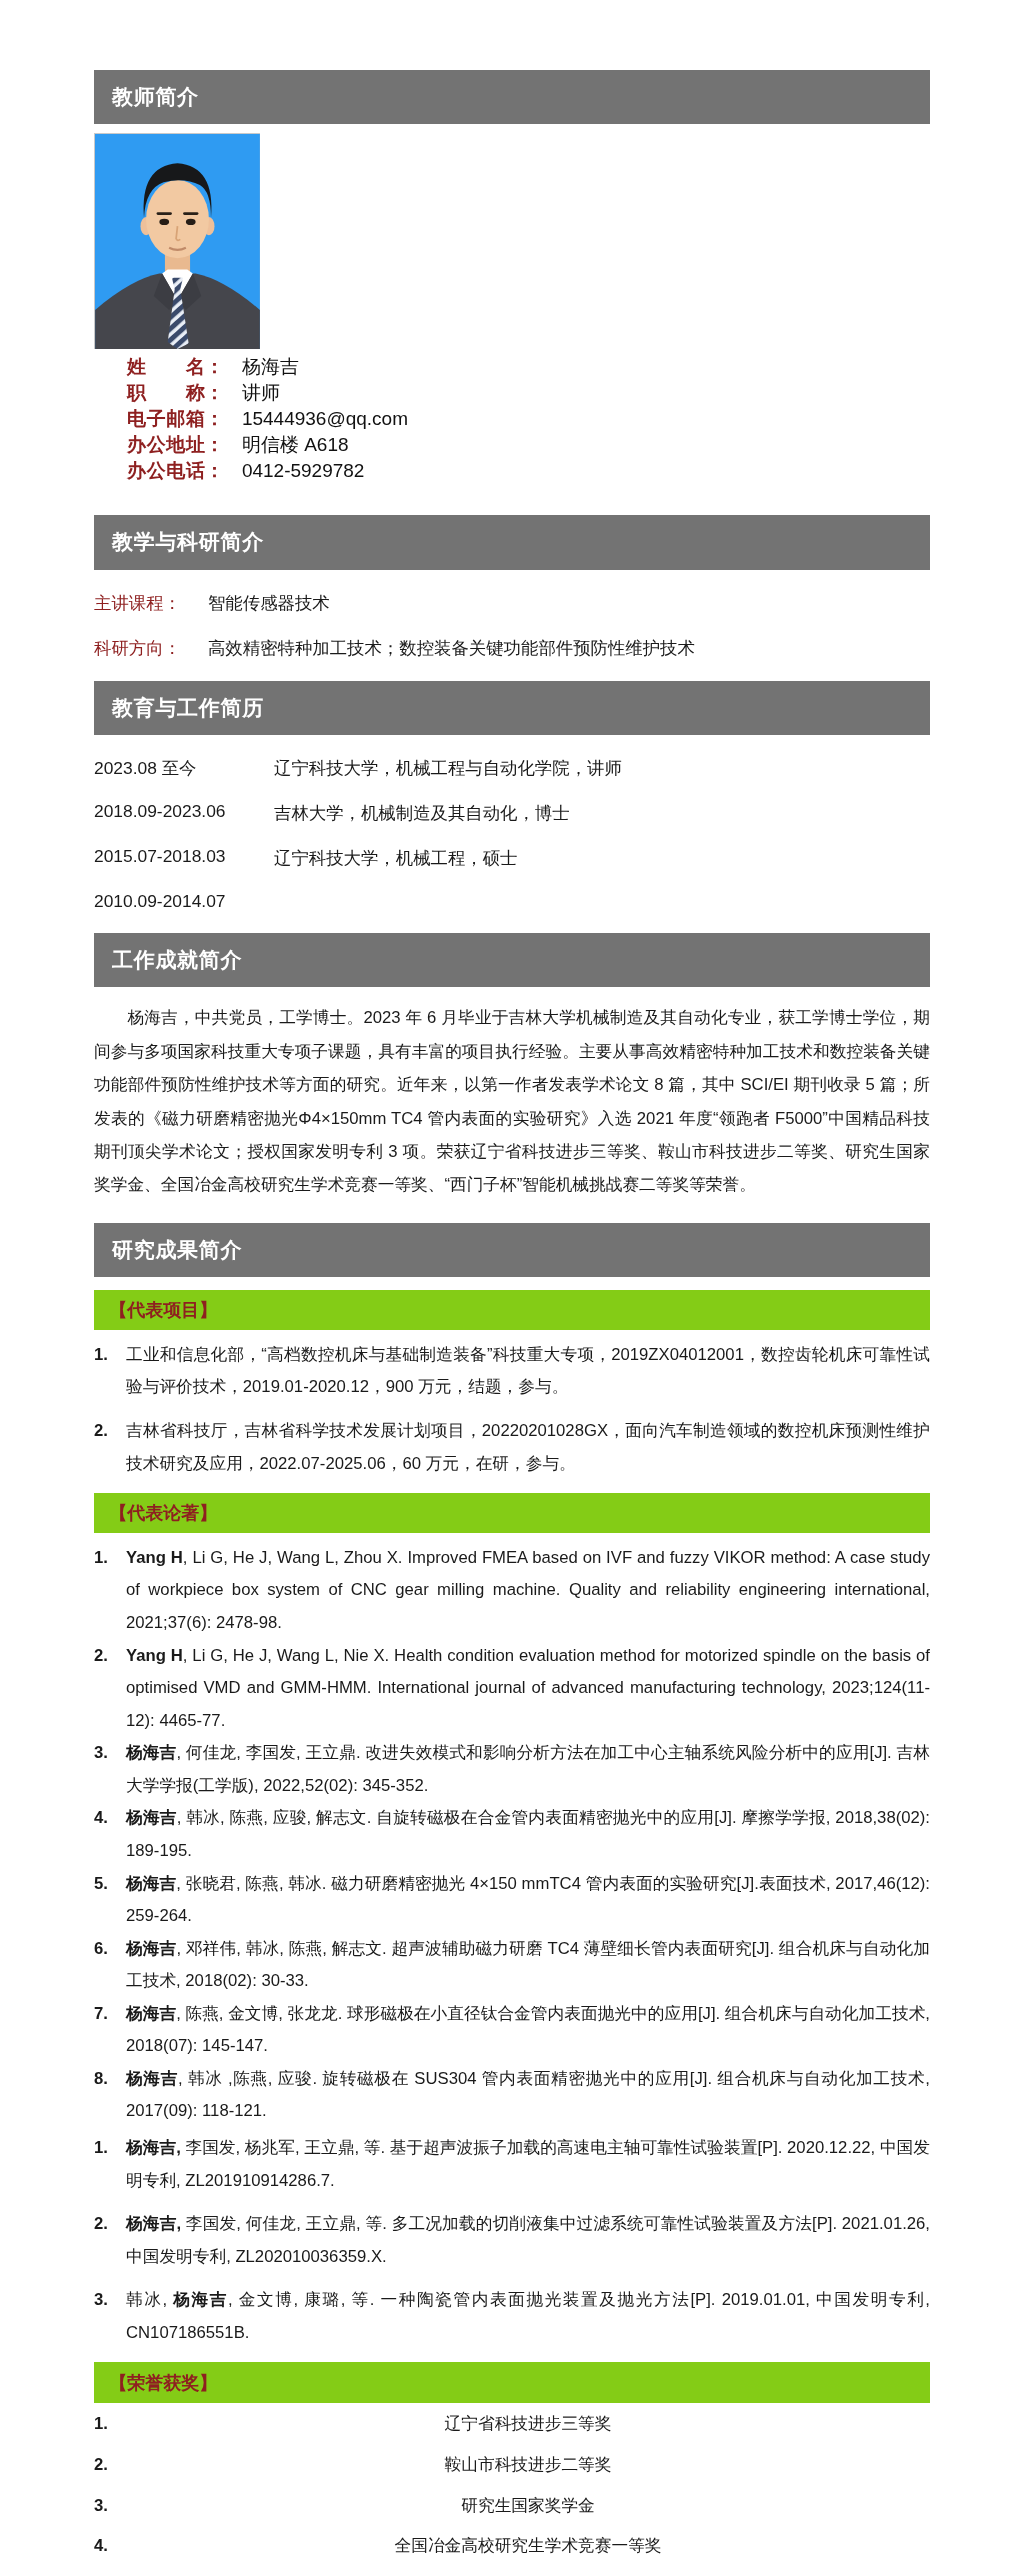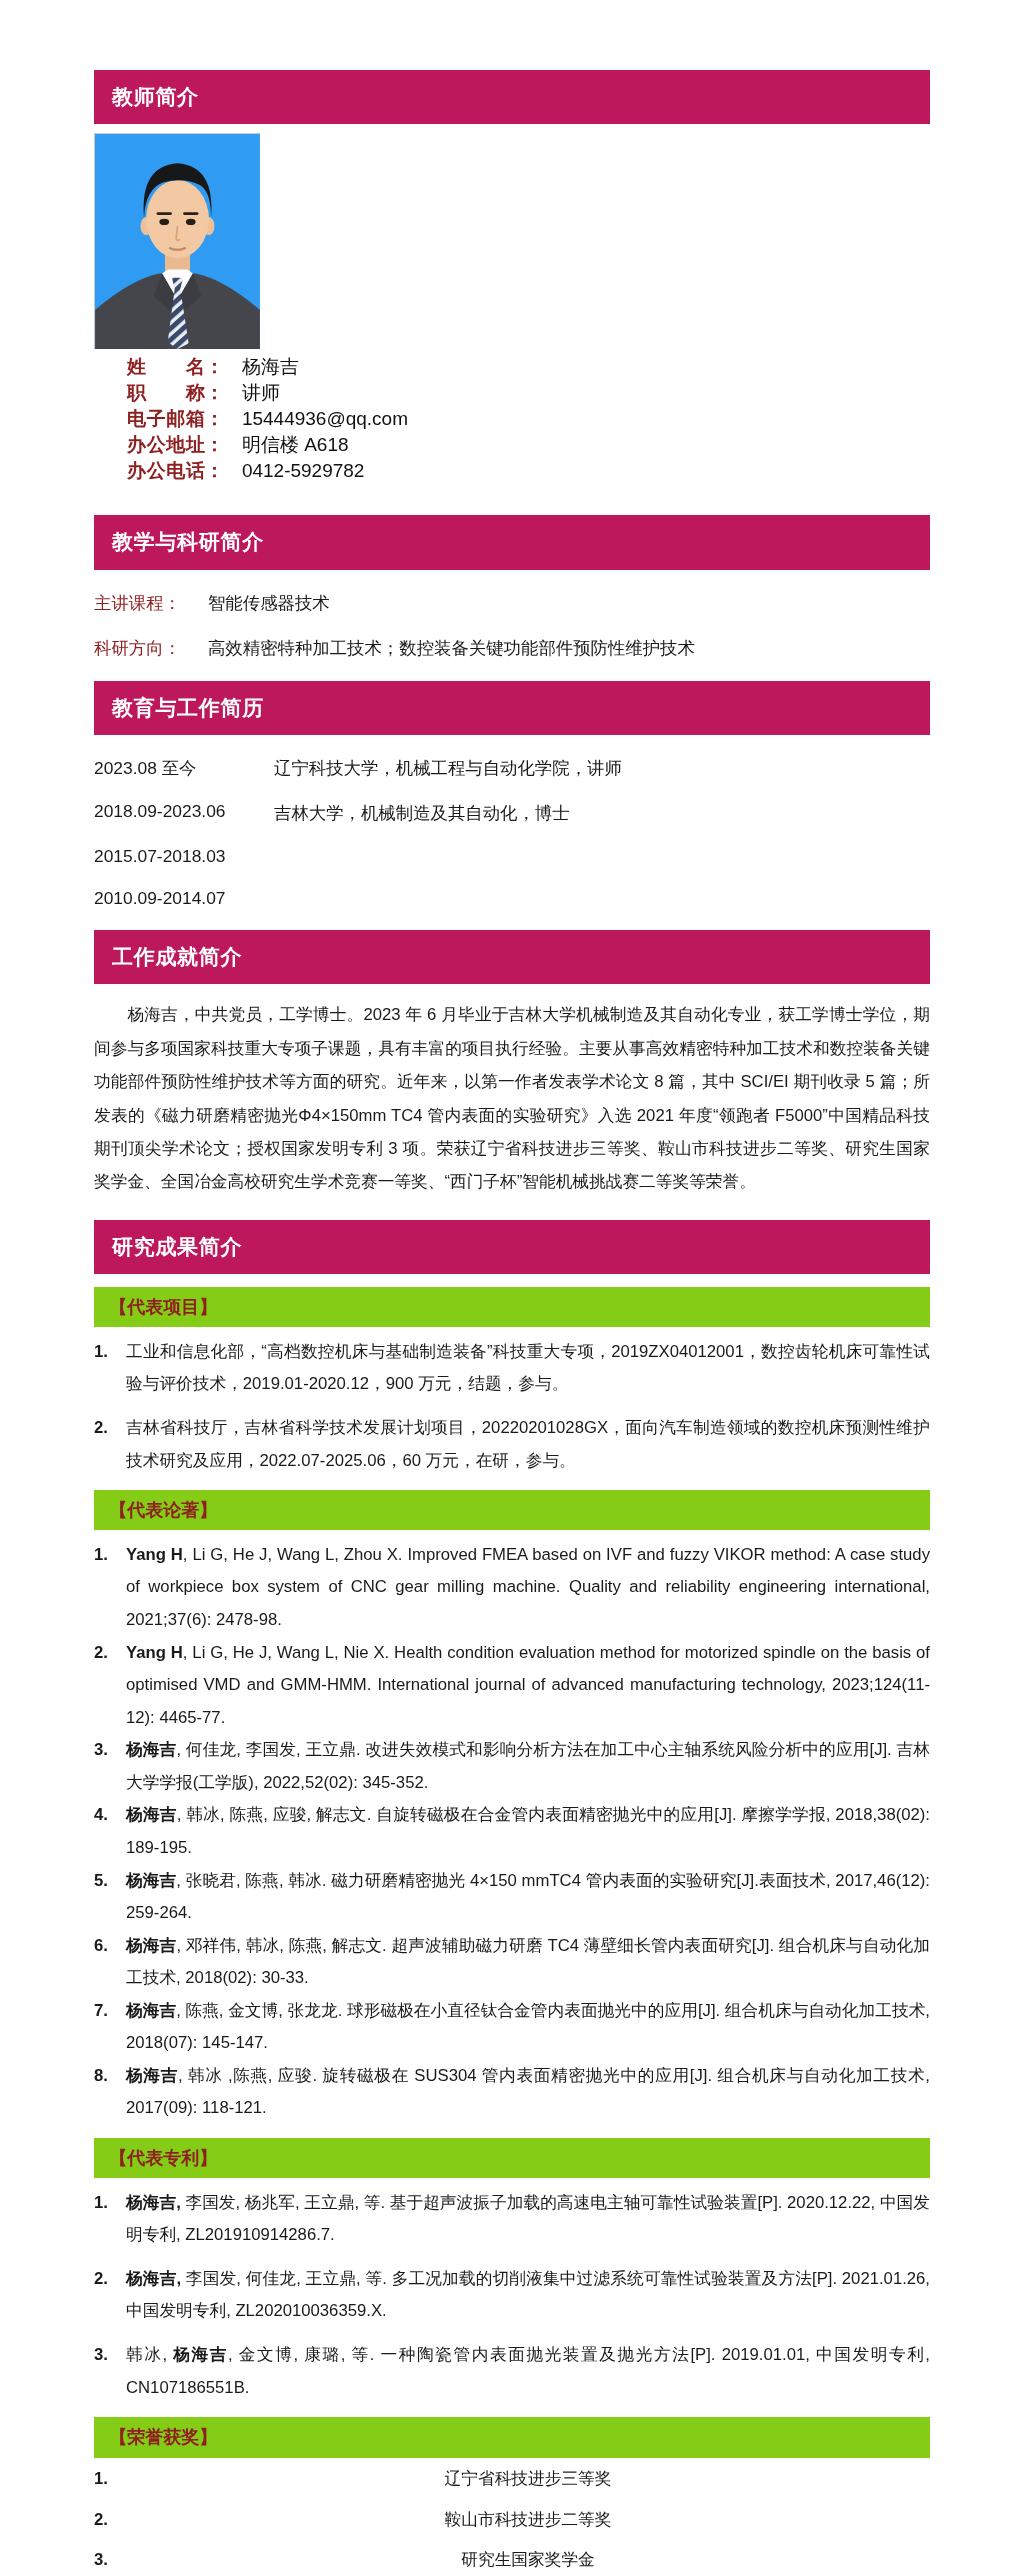--- a/index.html
+++ b/index.html
@@ -6,21 +6,21 @@
   body {
     width:1021px;
     font-family:"Liberation Sans","DejaVu Sans",sans-serif;
     color:#1a1a1a;
     -webkit-font-smoothing:antialiased;
   }
   .content { padding:70px 91px 67px 94px; }
 
   
   .bar {
-    background:#be185d;
+    background:#737373;
     color:#ffffff;
     font-size:21px;
     font-weight:bold;
     padding:13.2px 18px;
     margin-top:21px;
     letter-spacing:0.7px;
   }
   .bar.first { margin-top:0; }
 
   
@@ -189,20 +189,21 @@
         <span class="edu-detail">辽宁科技大学，机械工程与自动化学院，讲师</span>
       </div>
 
       <div class="edu-row">
         <span class="edu-period">2018.09-2023.06</span>
         <span class="edu-detail">吉林大学，机械制造及其自动化，博士</span>
       </div>
 
       <div class="edu-row">
         <span class="edu-period">2015.07-2018.03</span>
+        <span class="edu-detail">辽宁科技大学，机械工程，硕士</span>
       </div>
 
       <div class="edu-row">
         <span class="edu-period">2010.09-2014.07</span>
       </div>
     </div>
 
   <div class="bar">工作成就简介</div>
   <div class="para">杨海吉，中共党员，工学博士。2023 年 6 月毕业于吉林大学机械制造及其自动化专业，获工学博士学位，期间参与多项国家科技重大专项子课题，具有丰富的项目执行经验。主要从事高效精密特种加工技术和数控装备关键功能部件预防性维护技术等方面的研究。近年来，以第一作者发表学术论文 8 篇，其中 SCI/EI 期刊收录 5 篇；所发表的《磁力研磨精密抛光Φ4×150mm TC4 管内表面的实验研究》入选 2021 年度“领跑者 F5000”中国精品科技期刊顶尖学术论文；授权国家发明专利 3 项。荣获辽宁省科技进步三等奖、鞍山市科技进步二等奖、研究生国家奖学金、全国冶金高校研究生学术竞赛一等奖、“西门子杯”智能机械挑战赛二等奖等荣誉。</div>
 
@@ -259,21 +260,20 @@
         <span class="num">7.</span>
         <div class="li-body"><span class="seg-bold">杨海吉</span><span>, 陈燕, 金文博, 张龙龙. 球形磁极在小直径钛合金管内表面抛光中的应用[J]. 组合机床与自动化加工技术, 2018(07): 145-147.</span></div>
       </div>
 
       <div class="li tight">
         <span class="num">8.</span>
         <div class="li-body"><span class="seg-bold">杨海吉</span><span>, 韩冰 ,陈燕, 应骏. 旋转磁极在 SUS304 管内表面精密抛光中的应用[J]. 组合机床与自动化加工技术, 2017(09): 118-121.</span></div>
       </div>
     </div>
 
-  <div class="band">【代表专利】</div>
   <div class="olist">
 
       <div class="li">
         <span class="num">1.</span>
         <div class="li-body"><span class="seg-bold">杨海吉,</span><span> 李国发, 杨兆军, 王立鼎, 等. 基于超声波振子加载的高速电主轴可靠性试验装置[P]. 2020.12.22, 中国发明专利, ZL201910914286.7.</span></div>
       </div>
 
       <div class="li">
         <span class="num">2.</span>
         <div class="li-body"><span class="seg-bold">杨海吉,</span><span> 李国发, 何佳龙, 王立鼎, 等. 多工况加载的切削液集中过滤系统可靠性试验装置及方法[P]. 2021.01.26, 中国发明专利, ZL202010036359.X.</span></div>

